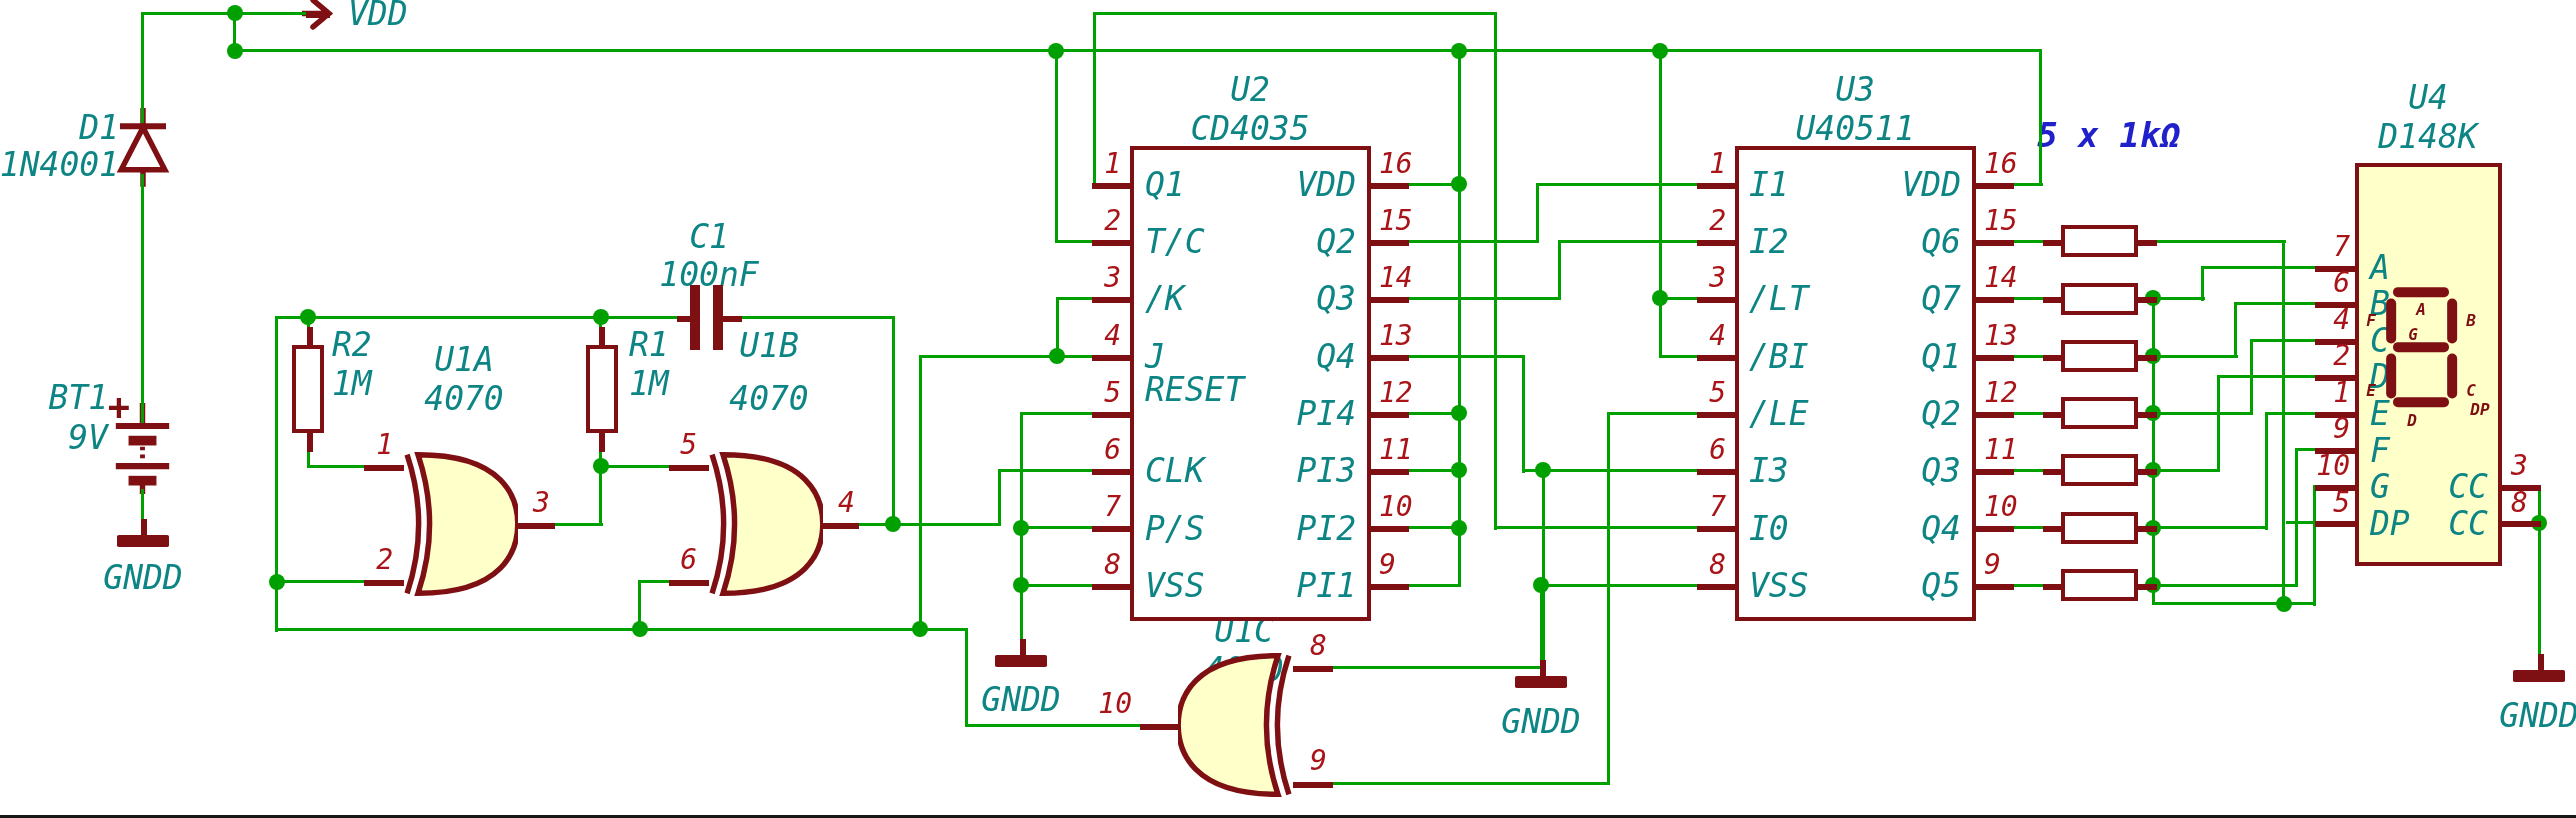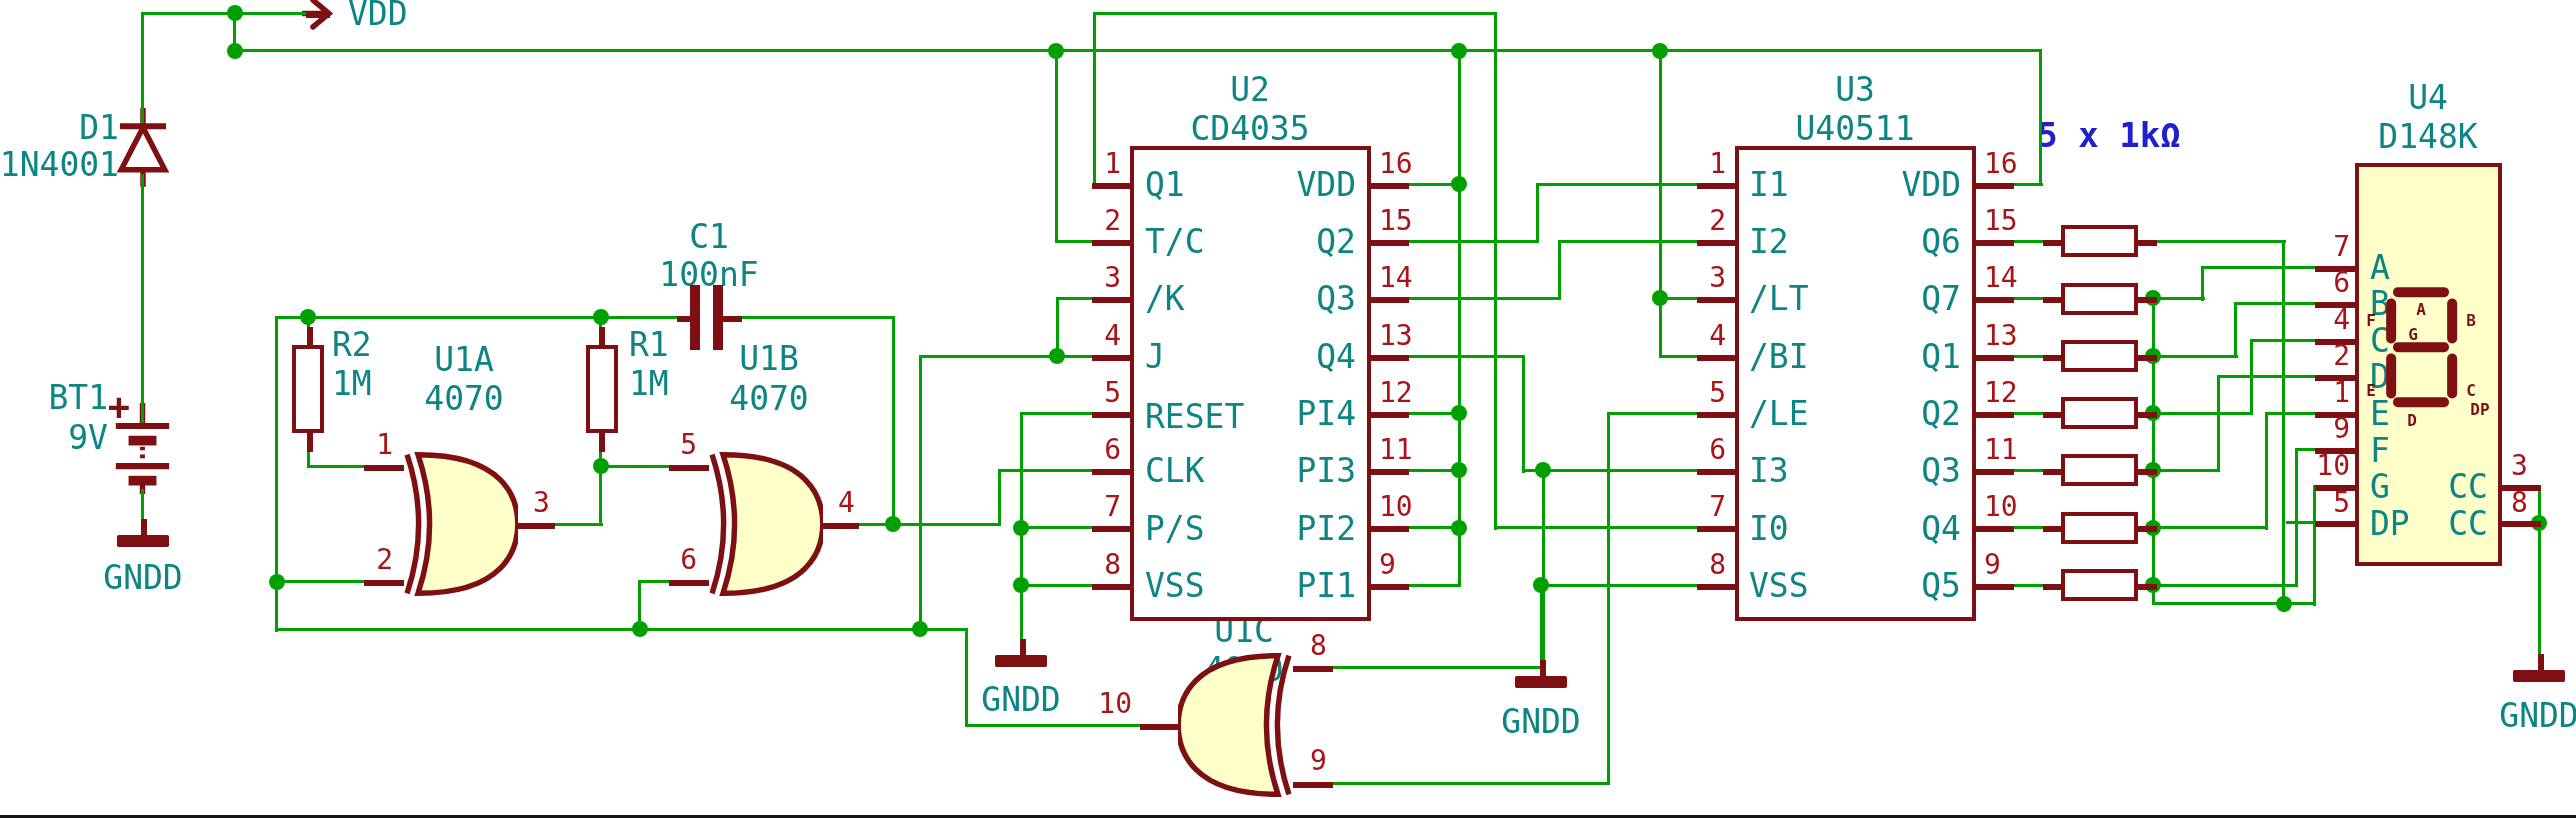--- a/index.html
+++ b/index.html
@@ -1,17 +1,17 @@
 <!DOCTYPE html>
 <html style="font-size:9.7px"><head>
 <meta charset="utf-8">
 <style>
   html,body{margin:0;padding:0;background:#fff;}
   .sheet{position:relative;width:2576px;height:818px;background:#ffffff;overflow:hidden;
-         font-family:"DejaVu Sans Mono", monospace;}
+         font-family:"DejaVu Sans Mono", monospace;font-style:italic;}
   .w{position:absolute;background:#00A000;}
   .stub{position:absolute;background:#7E1013;}
   .dot{position:absolute;width:16px;height:16px;border-radius:50%;background:#00A000;transform:translate(-50%,-50%);}
   .gbar{position:absolute;width:52px;height:12px;background:#7E1013;border-radius:1.8px;transform:translate(-50%,-50%);}
   .t{position:absolute;white-space:pre;line-height:1;}
   .teal{color:#0E8585;}
   .red{color:#A81418;}
   .maroon{color:#7E1013;}
   .blue{color:#2121CC;font-weight:bold;}
   .ctr{transform:translate(-50%,-50%);}
@@ -43,21 +43,21 @@
   <div class="t teal ref ctr" style="left:1541px;top:721px;">GNDD</div>
   <div class="t teal ref ctr" style="left:2539px;top:715px;">GNDD</div>
   <div class="t teal ref lft" style="left:332px;top:344px;">R2</div>
   <div class="t teal ref lft" style="left:332px;top:383px;">1M</div>
   <div class="t teal ref lft" style="left:629px;top:344px;">R1</div>
   <div class="t teal ref lft" style="left:629px;top:383px;">1M</div>
   <div class="t teal ref ctr" style="left:709px;top:236px;">C1</div>
   <div class="t teal ref ctr" style="left:709px;top:274px;">100nF</div>
   <div class="t teal ref ctr" style="left:464px;top:359px;">U1A</div>
   <div class="t teal ref ctr" style="left:464px;top:398px;">4070</div>
-  <div class="t teal ref ctr" style="left:769px;top:358px;">U1B</div>
+  <div class="t teal ref ctr" style="left:769px;top:345px;">U1B</div>
   <div class="t teal ref ctr" style="left:769px;top:398px;">4070</div>
   <div class="t teal ref ctr" style="left:1244px;top:630px;">U1C</div>
   <div class="t teal ref ctr" style="left:1244px;top:669px;">4070</div>
   <div class="t teal ref ctr" style="left:1250px;top:89px;">U2</div>
   <div class="t teal ref ctr" style="left:1250px;top:128px;">CD4035</div>
   <div class="t teal ref ctr" style="left:1855px;top:89px;">U3</div>
   <div class="t teal ref ctr" style="left:1855px;top:128px;">U40511</div>
   <div class="t teal ref ctr" style="left:2428px;top:97px;">U4</div>
   <div class="t teal ref ctr" style="left:2428px;top:136px;">D148K</div>
   <div class="t blue ctr" style="left:2109px;top:135px;font-size:34px;">5 x 1kΩ</div>
@@ -333,21 +333,21 @@
     <div class="icbox" style="left: 1130px; top: 146px; width: 241px; height: 475px;"></div>
     <div class="t red num" style="left: 1121px; top: 178px; transform: translate(-100%, -100%);">1</div>
     <div class="t teal name lft" style="left: 1145px; top: 184px;">Q1</div>
     <div class="t red num" style="left: 1121px; top: 235px; transform: translate(-100%, -100%);">2</div>
     <div class="t teal name lft" style="left: 1145px; top: 241px;">T/C</div>
     <div class="t red num" style="left: 1121px; top: 292px; transform: translate(-100%, -100%);">3</div>
     <div class="t teal name lft" style="left: 1145px; top: 298px;">/K</div>
     <div class="t red num" style="left: 1121px; top: 350px; transform: translate(-100%, -100%);">4</div>
     <div class="t teal name lft" style="left: 1145px; top: 356px;">J</div>
     <div class="t red num" style="left: 1121px; top: 407px; transform: translate(-100%, -100%);">5</div>
-    <div class="t teal name lft" style="left: 1145px; top: 416px;">RESET</div>
+    <div class="t teal name lft" style="left: 1145px; top: 389px;">RESET</div>
     <div class="t red num" style="left: 1121px; top: 464px; transform: translate(-100%, -100%);">6</div>
     <div class="t teal name lft" style="left: 1145px; top: 470px;">CLK</div>
     <div class="t red num" style="left: 1121px; top: 521px; transform: translate(-100%, -100%);">7</div>
     <div class="t teal name lft" style="left: 1145px; top: 528px;">P/S</div>
     <div class="t red num" style="left: 1121px; top: 579px; transform: translate(-100%, -100%);">8</div>
     <div class="t teal name lft" style="left: 1145px; top: 585px;">VSS</div>
     <div class="t red num" style="left: 1379px; top: 178px; transform: translate(0px, -100%);">16</div>
     <div class="t teal name rgt" style="left: 1356px; top: 184px;">VDD</div>
     <div class="t red num" style="left: 1379px; top: 235px; transform: translate(0px, -100%);">15</div>
     <div class="t teal name rgt" style="left: 1356px; top: 241px;">Q2</div>

